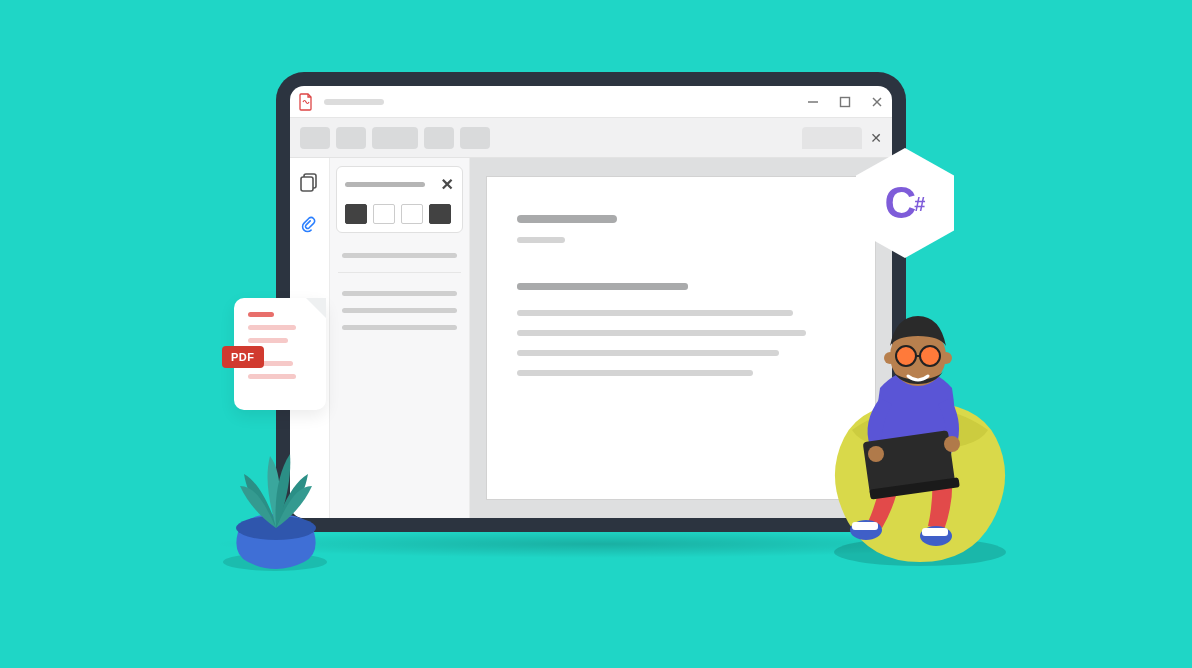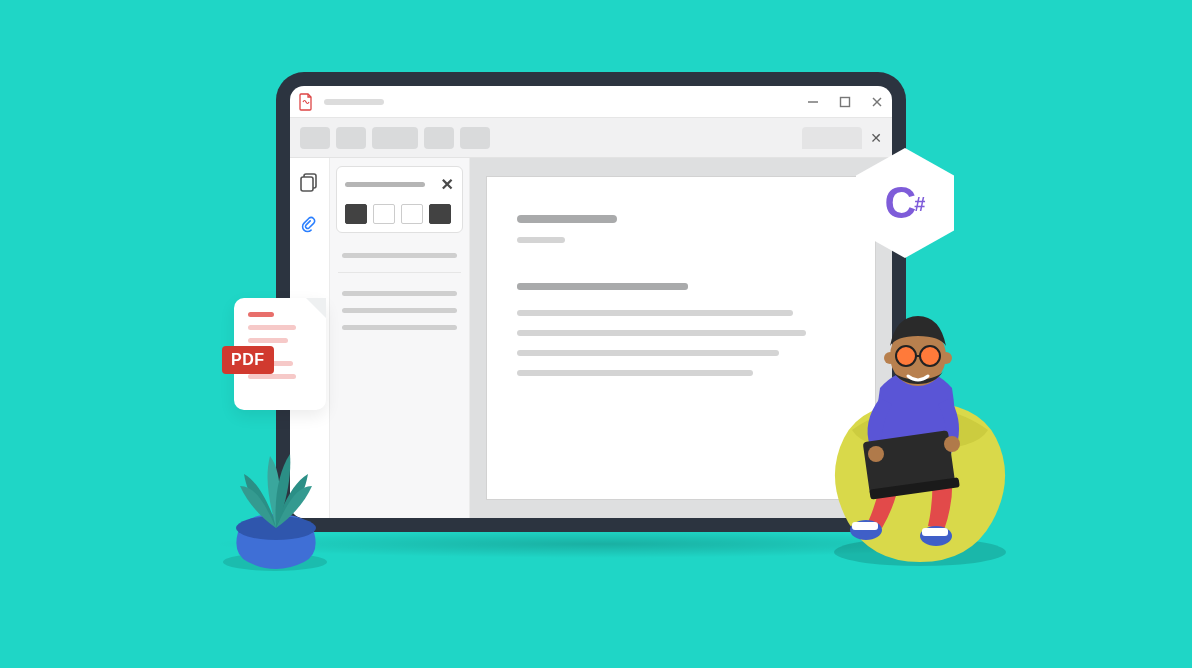--- a/index.html
+++ b/index.html
@@ -218,21 +218,21 @@
 .pdf-line.red { background: #e86f6b; width: 40%; }
 .pdf-line.w2 { width: 75%; }
 .pdf-line.w3 { width: 62%; }
 .pdf-line.w4 { width: 70%; }
 .pdf-badge {
   position: absolute;
   left: -12px;
   top: 48px;
   background: #d13a2f;
   color: #fff;
-  font-size: 16px;
+  font-size: 11px;
   font-weight: bold;
   padding: 5px 9px;
   border-radius: 4px;
   letter-spacing: 0.5px;
 }
 
 
 .hex {
   position: absolute;
   left: 856px;

